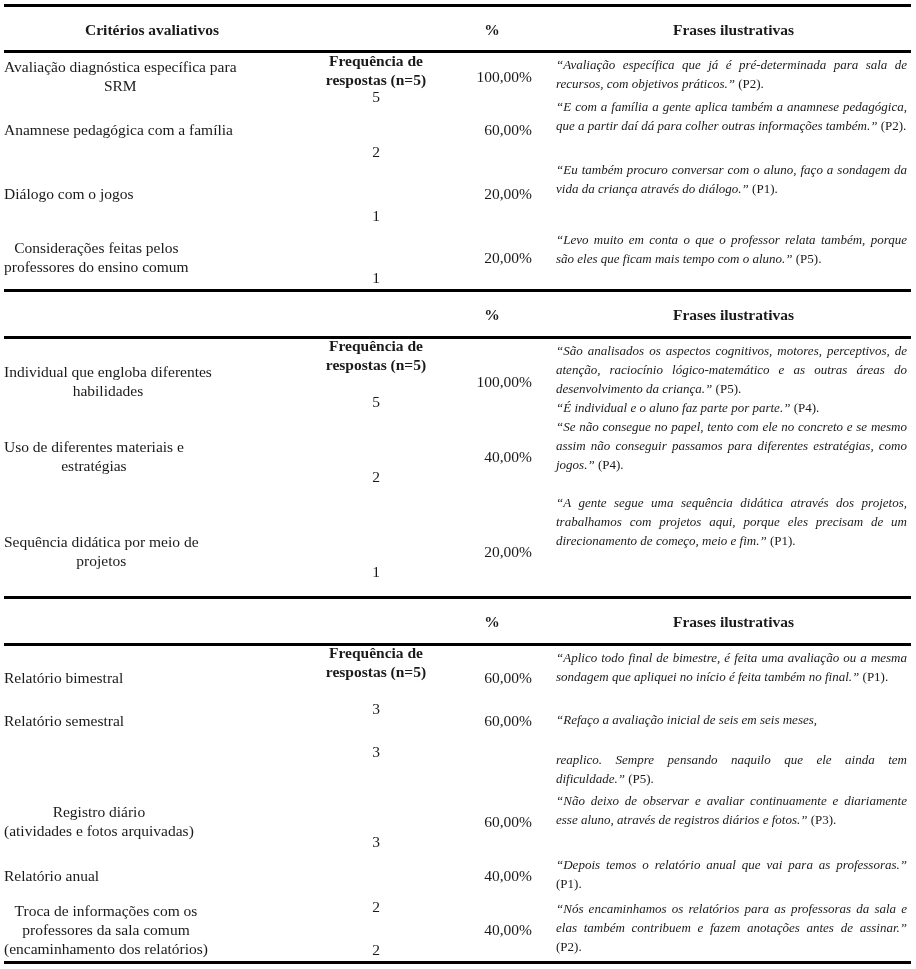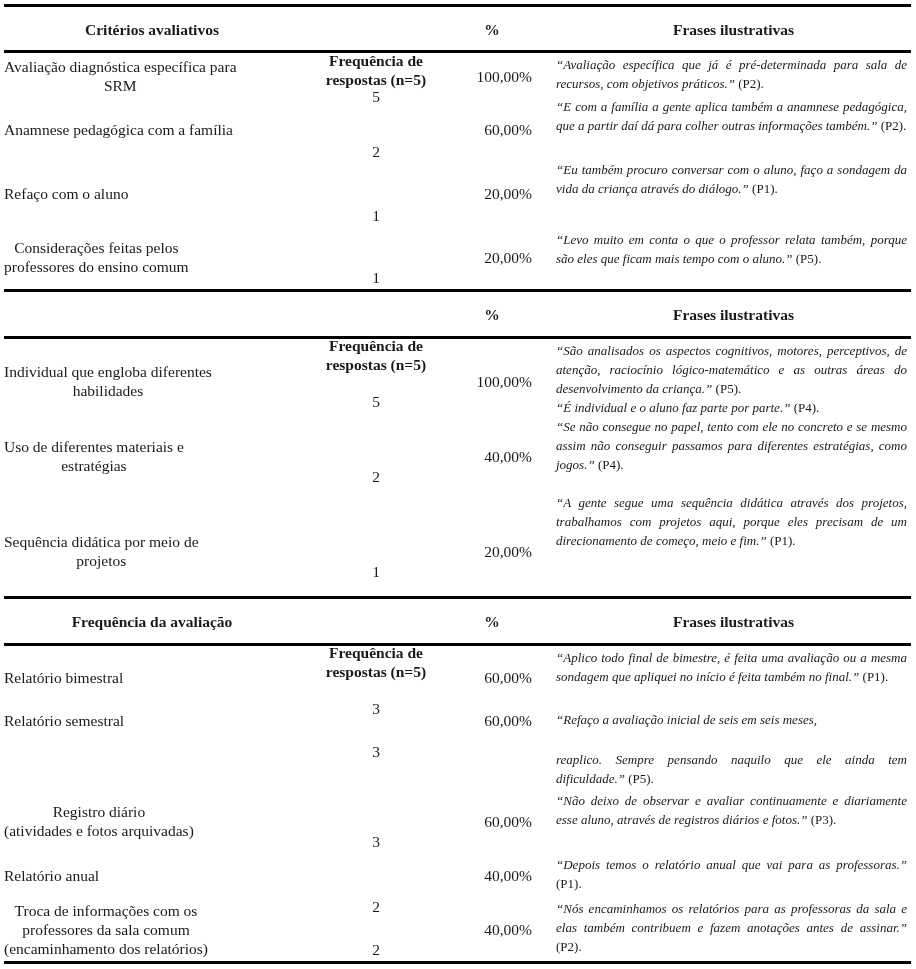--- a/index.html
+++ b/index.html
@@ -91,21 +91,21 @@
     </div>
   <div class="c c2">5</div>
   <div class="c c3">100,00%</div>
 </div>
 <div class="row" style="top:110px;height:38px">
   <div class="c c1">Anamnese pedagógica com a família</div>
   <div class="c c2">2</div>
   <div class="c c3">60,00%</div>
 </div>
 <div class="row" style="top:174px;height:38px">
-  <div class="c c1">Refaço com o aluno</div>
+  <div class="c c1">Diálogo com o jogos</div>
   <div class="c c2">1</div>
   <div class="c c3">20,00%</div>
 </div>
 <div class="row" style="top:236px;height:42px">
   <div class="c c1">
       <span><span>Considerações feitas pelos</span><br><span>professores do ensino comum</span></span>
     </div>
   <div class="c c2">1</div>
   <div class="c c3">20,00%</div>
 </div>
@@ -147,21 +147,20 @@
   <div class="c c3">20,00%</div>
 </div>
 
 <div class="quote" style="top:341px"><i>“São analisados os aspectos cognitivos, motores, perceptivos, de atenção, raciocínio lógico-matemático e as outras áreas do desenvolvimento da criança.”</i> <span class="ref">(P5).</span></div>
 <div class="quote" style="top:398px"><i>“É individual e o aluno faz parte por parte.”</i> <span class="ref">(P4).</span></div>
 <div class="quote" style="top:417px"><i>“Se não consegue no papel, tento com ele no concreto e se mesmo assim não conseguir passamos para diferentes estratégias, como jogos.”</i> <span class="ref">(P4).</span></div>
 <div class="quote" style="top:493px"><i>“A gente segue uma sequência didática através dos projetos, trabalhamos com projetos aqui, porque eles precisam de um direcionamento de começo, meio e fim.”</i> <span class="ref">(P1).</span></div>
 
 <div class="rule" style="top:596px"></div>
 <div class="hdr" style="top:599px">
-  <div class="c c1">Frequência da avaliação</div>
   <div class="c c2">
     <span><span>Frequência de</span><br><span>respostas (n=5)</span></span>
   </div>
   <div class="c c3">%</div>
   <div class="c c4">Frases ilustrativas</div>
 </div>
 <div class="rule" style="top:643px"></div>
 
 <div class="row" style="top:667px;height:20px">
   <div class="c c1">Relatório bimestral</div>

